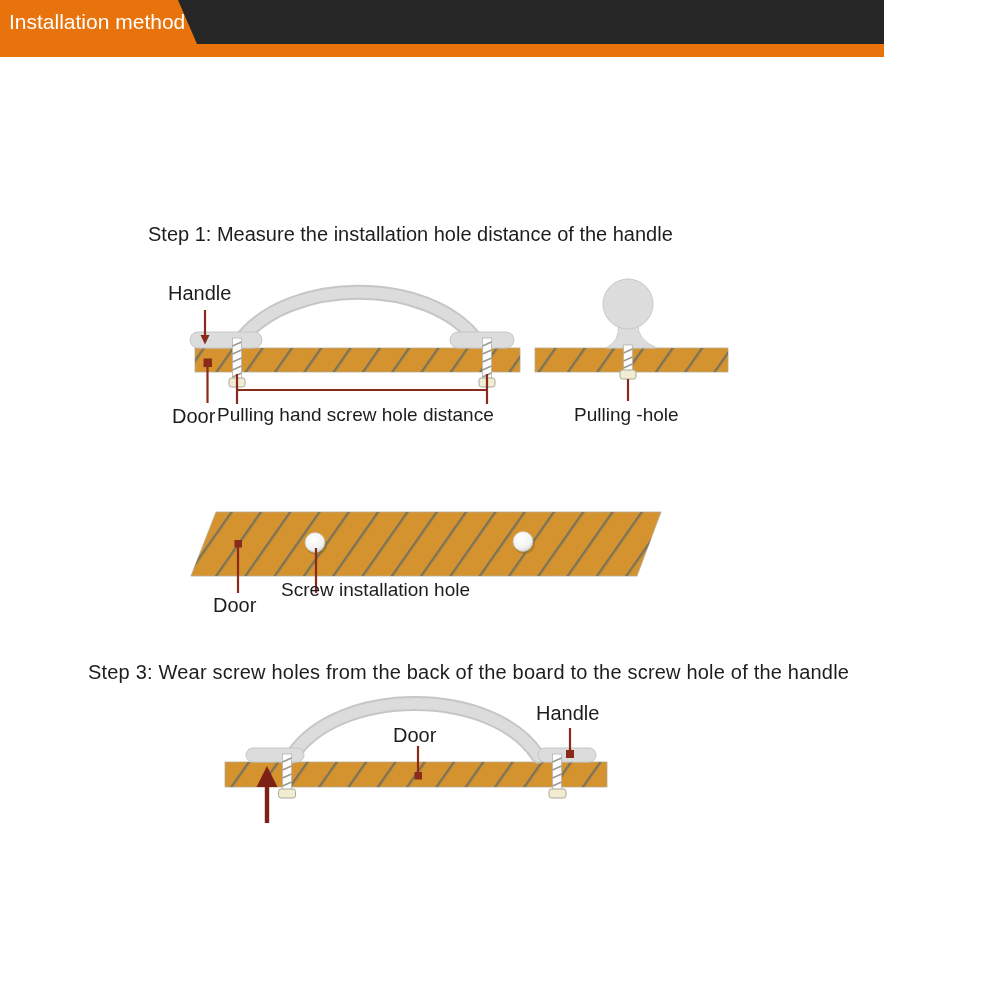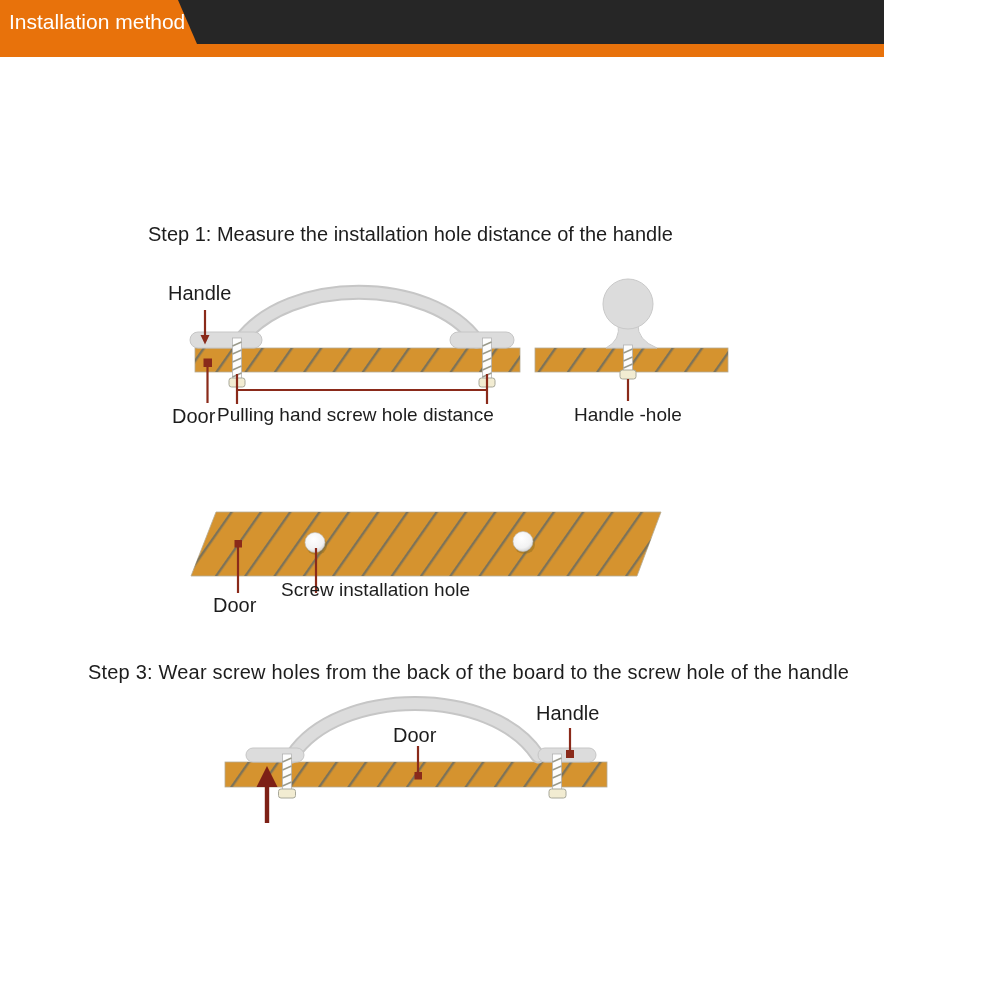--- a/index.html
+++ b/index.html
@@ -104,21 +104,21 @@
       <line x1="97" y1="120" x2="347" y2="120"></line>
       <line x1="97" y1="104" x2="97" y2="134"></line>
       <line x1="347" y1="104" x2="347" y2="134"></line>
     </g>
     <line x1="488" y1="109" x2="488" y2="131" stroke="#8a2a1a" stroke-width="2.2"></line>
   </svg>
 
   <div class="t handle1">Handle</div>
   <div class="t door1">Door</div>
   <div class="t lbl distance1">Pulling hand screw hole distance</div>
-  <div class="t lbl single1">Handle -hole</div>
+  <div class="t lbl single1">Pulling -hole</div>
 
   <svg class="svg2" width="500" height="100" viewBox="0 0 500 100">
     <g>
       <polygon points="36,12 481,12 457,76 11,76" fill="#d5932f" stroke="#b5ab94" stroke-width="0.8"></polygon>
       <polygon points="36,12 481,12 457,76 11,76" fill="url(#hatch)" opacity="0.85"></polygon>
     </g>
     <g>
       <ellipse cx="136.5" cy="45.5" rx="10.5" ry="9.5" fill="#8f6d1e" opacity="0.5"></ellipse>
       <circle cx="135" cy="42.5" r="10" fill="url(#holeGrad)" stroke="#bdbdbd" stroke-width="0.6"></circle>
     </g>

